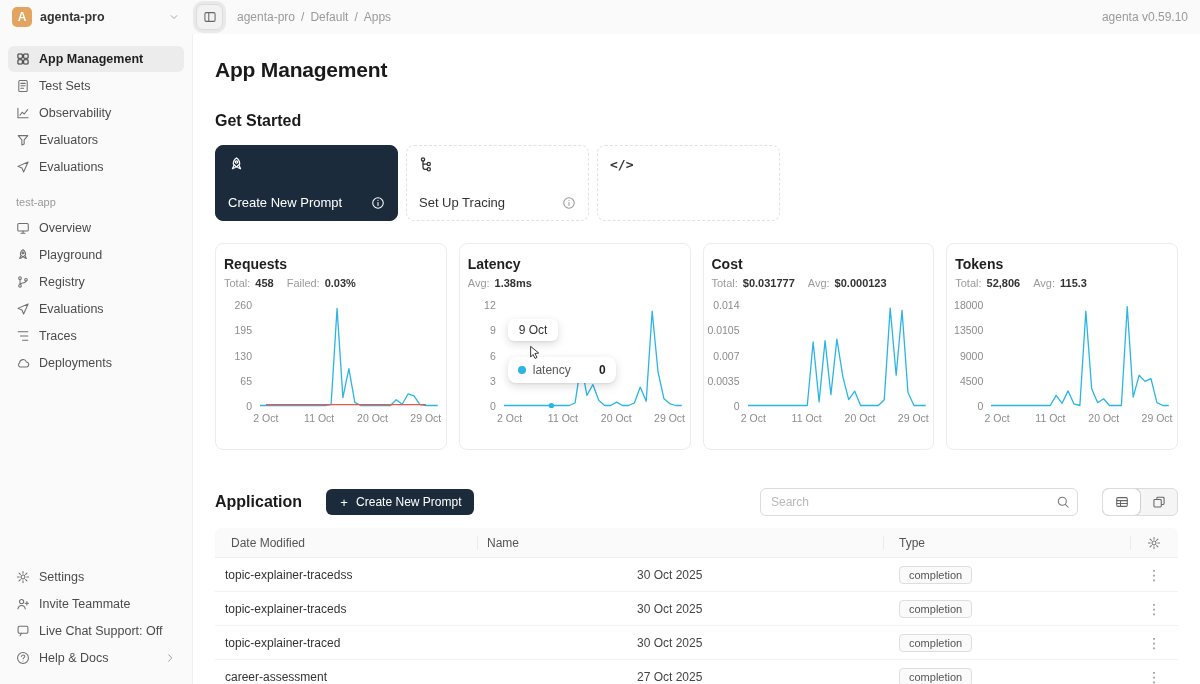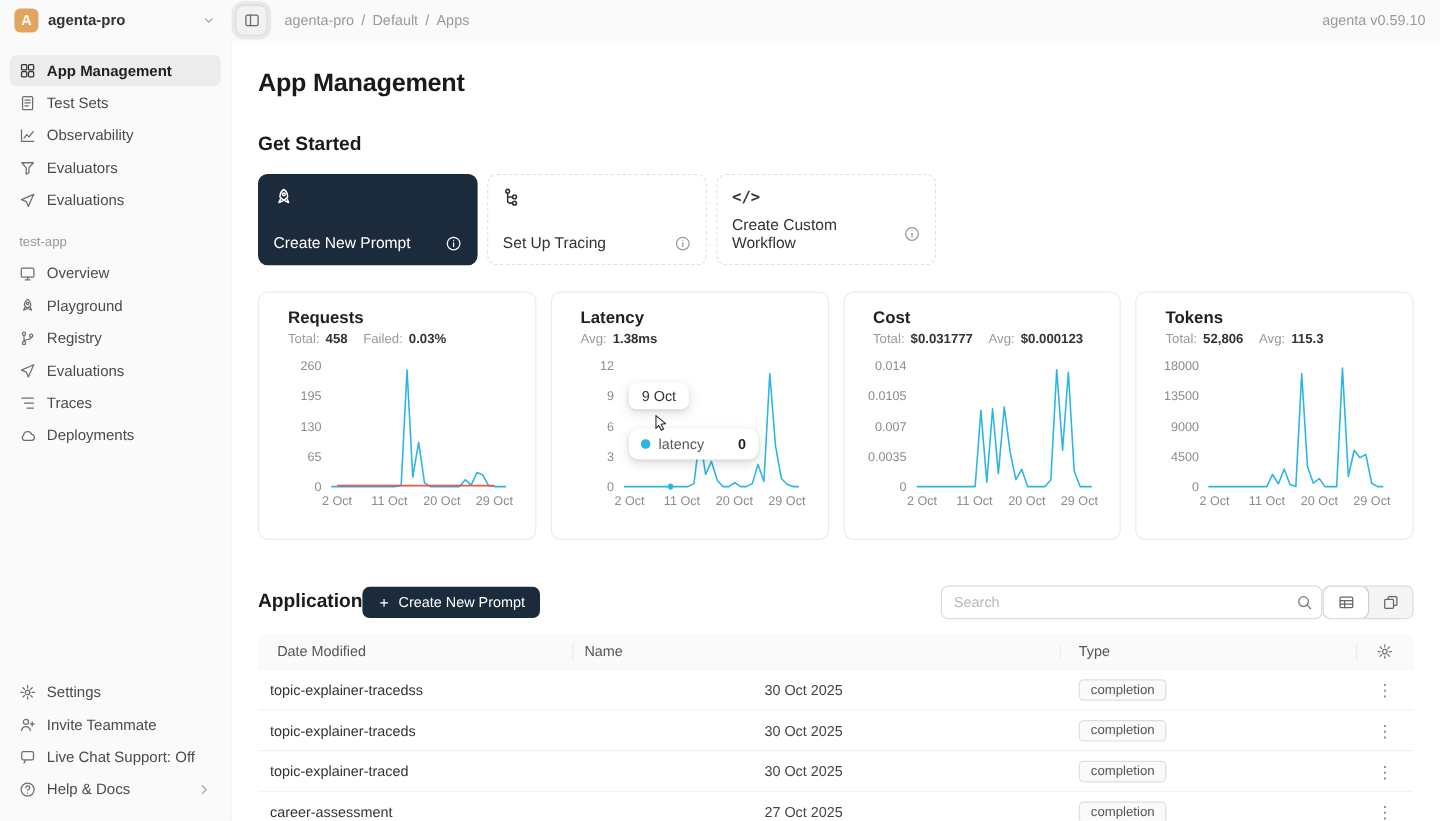--- a/index.html
+++ b/index.html
@@ -45,21 +45,21 @@
   .gs-cards{display:flex;gap:8px;margin-top:15px}
   .gs-card{width:183px;height:76px;border-radius:8px;padding:10px 12px;display:flex;flex-direction:column;justify-content:space-between;background:#fff;border:1px dashed #e2e2e2;cursor:pointer;color:#333}
   .gs-card.dark{background:#1b2b3b;border:1px solid #1b2b3b;color:#fff}
   .gs-bottom{display:flex;align-items:center;justify-content:space-between}
   .gs-label{font-size:13px;font-weight:500}
   .gs-card .info{color:#9a9a9a}
   .gs-card.dark .info,.gs-card.dark .gs-icon{color:#fff}
 
   
   .stat-row{display:flex;gap:12px;margin-top:22px}
-  .stat-card{flex:1;border:1px solid #ececec;border-radius:8px;padding:12px 24px;height:207px;background:#fff}
+  .stat-card{flex:1;border:1px solid #ececec;border-radius:8px;padding:12px 8px;height:207px;background:#fff}
   .stat-title{font-size:14px;font-weight:700;color:#1f1f1f}
   .stat-stats{display:flex;gap:5px;margin-top:5px;font-size:11px;}
   .stat-stats .stat-label{color:#9a9a9a}
   .stat-stats .stat-label:not(:first-child){margin-left:8px}
   .stat-stats .stat-value{color:#333;font-weight:700}
   .chart-grid{display:grid;grid-template-columns:36px 1fr;grid-template-rows:104px 18px;margin-top:14px}
   .chart-y{grid-area:1/1;display:flex;flex-direction:column;justify-content:space-between;align-items:flex-end;padding-right:8px;font-size:10.5px;color:#8c8c8c}
   .chart-y div:first-child{margin-top:-4px}
   .chart-y div:last-child{margin-bottom:-5px}
   .chart-plot{grid-area:1/2;position:relative}
@@ -69,21 +69,21 @@
 
   
   .chart-tooltip{position:absolute;left:4px;top:16px;z-index:3}
   .tt-date{background:#fff;border-radius:6px;box-shadow:0 1px 2px rgba(0,0,0,.06),0 3px 10px rgba(0,0,0,.14);padding:4px 11px;font-size:12px;color:#333;display:inline-block}
   .tt-cursor{position:absolute;left:20px;top:26px;width:14px;height:15px}
   .tt-legend{margin-top:16px;background:#fff;border-radius:8px;box-shadow:0 1px 2px rgba(0,0,0,.06),0 3px 10px rgba(0,0,0,.14);padding:6px 10px;display:flex;align-items:center;gap:7px;font-size:12px;color:#595959;width:108px}
   .tt-dot{width:8px;height:8px;border-radius:50%;background:#2ab5e5}
   .tt-val{margin-left:auto;color:#1f1f1f;font-weight:600}
 
   
-  .app-header{display:flex;align-items:center;margin-top:38px;gap:0}
+  .app-header{display:flex;align-items:center;margin-top:38px;gap:24px}
   .app-heading{font-size:16px;font-weight:700;color:#1a1a1a}
   .primary-btn{background:#1b2b3b;color:#fff;border:none;border-radius:6px;height:26px;padding:0 13px;font-size:12px;display:flex;align-items:center;gap:7px;cursor:pointer;font-family:inherit}
   .primary-btn .icon{width:10px;color:#fff;font-size:13px}
   .spacer{flex:1}
   .search-box{width:318px;height:28px;border:1px solid #dcdcdc;border-radius:6px;display:flex;align-items:center;background:#fff;overflow:hidden}
   .search-box input{flex:1;border:none;outline:none;padding:0 10px;font-size:12px;color:#333;background:transparent;font-family:inherit}
   .search-box input::placeholder{color:#b8b8b8}
   .search-suffix{width:28px;height:100%;display:flex;align-items:center;justify-content:center;color:#777;cursor:pointer}
   .view-toggle{display:flex;border:1px solid #dcdcdc;border-radius:6px;height:28px;background:#f5f5f5;overflow:hidden}
   .seg{width:37px;display:flex;align-items:center;justify-content:center;border:none;background:transparent;color:#666;cursor:pointer}
@@ -328,30 +328,20 @@
               <svg viewBox="0 0 16 16" fill="none" stroke="currentColor" stroke-width="1.2" stroke-linecap="round" stroke-linejoin="round">
                 <circle cx="8" cy="8" r="6"></circle>
                 <path d="M8 7.4v3.4"></path>
                 <path d="M8 5v.1"></path>
               </svg>
             </span>
         </div>
       </div>
       <div class="gs-card">
         <span class="icon gs-icon gs-code">&lt;/&gt;</span>
-        <div class="gs-bottom">
-          <span class="gs-label">Create Custom Workflow</span>
-          <span class="icon info">
-              <svg viewBox="0 0 16 16" fill="none" stroke="currentColor" stroke-width="1.2" stroke-linecap="round" stroke-linejoin="round">
-                <circle cx="8" cy="8" r="6"></circle>
-                <path d="M8 7.4v3.4"></path>
-                <path d="M8 5v.1"></path>
-              </svg>
-            </span>
-        </div>
       </div>
     </div>
 
     <div class="stat-row">
       <div class="stat-card">
         <div class="stat-title">Requests</div>
         <div class="stat-stats">
           <span class="stat-label">Total:</span>
           <span class="stat-value">458</span>
           <span class="stat-label">Failed:</span>

